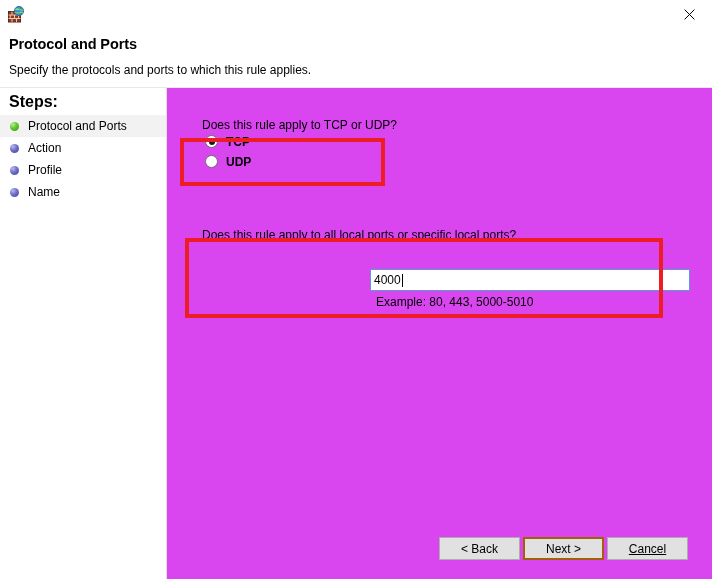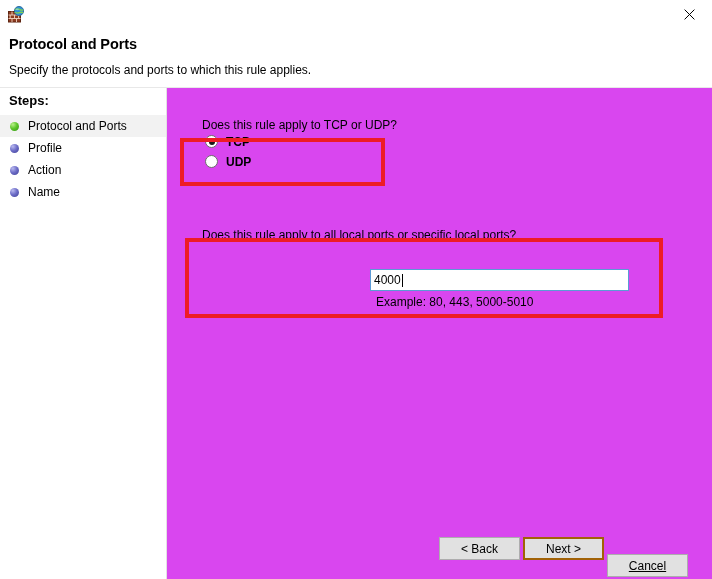--- a/index.html
+++ b/index.html
@@ -78,21 +78,21 @@
   
   #sidebar {
     position: absolute;
     left: 0; top: 88px;
     width: 166px; height: 491px;
     background: #ffffff;
   }
   #steps-label {
     position: absolute;
     left: 9px; top: 5px;
-    font-size: 13px;
+    font-size: 16px;
     font-weight: bold;
     color: #000000;
   }
   #steps-list {
     position: absolute;
     left: 0; top: 27px;
     width: 166px;
   }
   .step-item {
     position: relative;
@@ -184,21 +184,21 @@
 
   #row-tcp  { left: 38px; top: 47px; }
   #row-udp  { left: 38px; top: 67px; }
   #row-all  { left: 38px; top: 163px; }
   #row-spec { left: 38px; top: 183px; }
 
   
   #ports-input {
     position: absolute;
     left: 203px; top: 181px;
-    width: 259px; height: 22px;
+    width: 320px; height: 22px;
     box-sizing: border-box;
     border: 1px solid #5b9bd5;
     background: #ffffff;
     font-family: "Liberation Sans", sans-serif;
     font-size: 12px;
     color: #000000;
     padding: 0 3px;
     display: flex;
     align-items: center;
   }
@@ -247,21 +247,21 @@
     align-items: center;
     justify-content: center;
     pointer-events: auto;
     cursor: default;
   }
   .btn.default {
     border: 2px solid #a16207;
   }
   #btn-back   { left: 272px; top: 449px; }
   #btn-next   { left: 356px; top: 449px; }
-  #btn-cancel { left: 440px; top: 466px; text-decoration: underline; }
+  #btn-cancel { left: 440px; top: 449px; text-decoration: underline; }
 </style>
 </head>
 <body>
 
 <div id="titlebar">
   <div id="app-icon">
     <svg width="17" height="17" viewBox="0 0 17 17">
 
       <rect x="0.5" y="5.5" width="12" height="10.5" fill="#8d3b20" stroke="#5e2511" stroke-width="1"></rect>
       <line x1="0.5" y1="9" x2="12.5" y2="9" stroke="#f2d6c4" stroke-width="0.9"></line>
@@ -299,26 +299,26 @@
   <div id="steps-list">
 
 
     <div class="step-item current">
       <span class="step-bullet green"></span>
       <span class="step-label">Protocol and Ports</span>
     </div>
 
     <div class="step-item">
       <span class="step-bullet blue"></span>
-      <span class="step-label">Profile</span>
+      <span class="step-label">Action</span>
     </div>
 
     <div class="step-item">
       <span class="step-bullet blue"></span>
-      <span class="step-label">Action</span>
+      <span class="step-label">Profile</span>
     </div>
 
     <div class="step-item">
       <span class="step-bullet blue"></span>
       <span class="step-label">Name</span>
     </div>
 
   </div>
 </div>
 <div id="sidebar-divider"></div>

